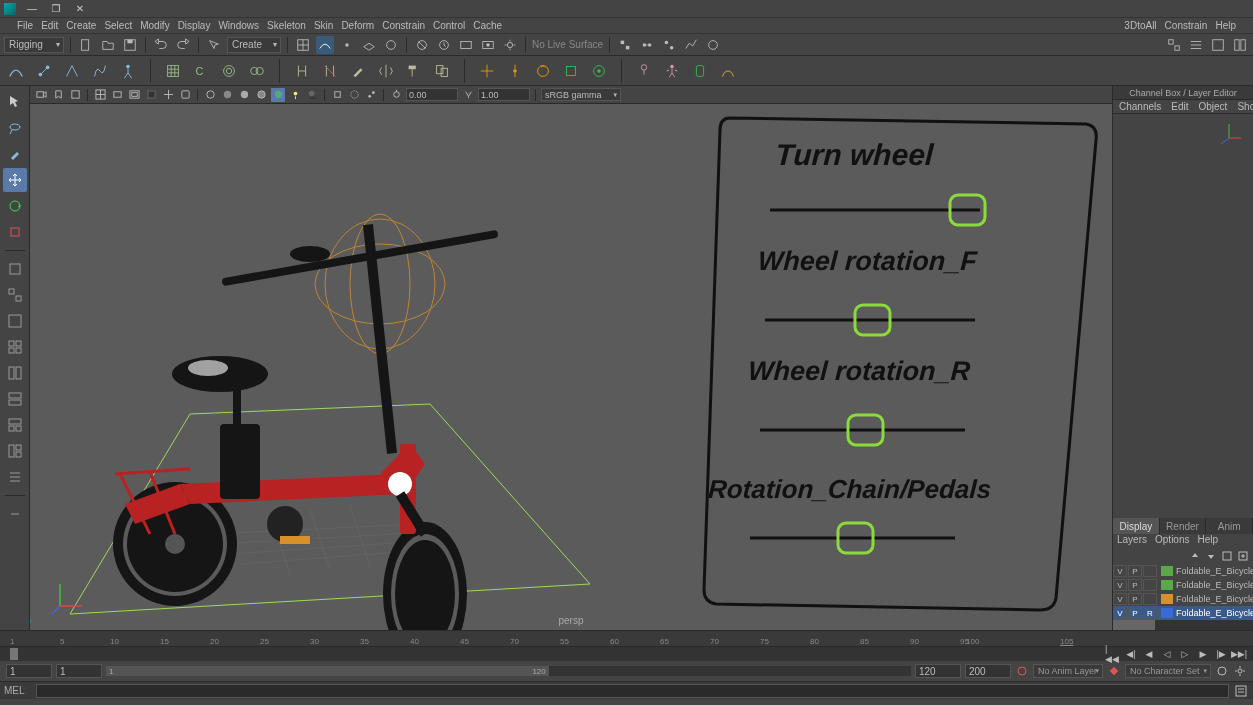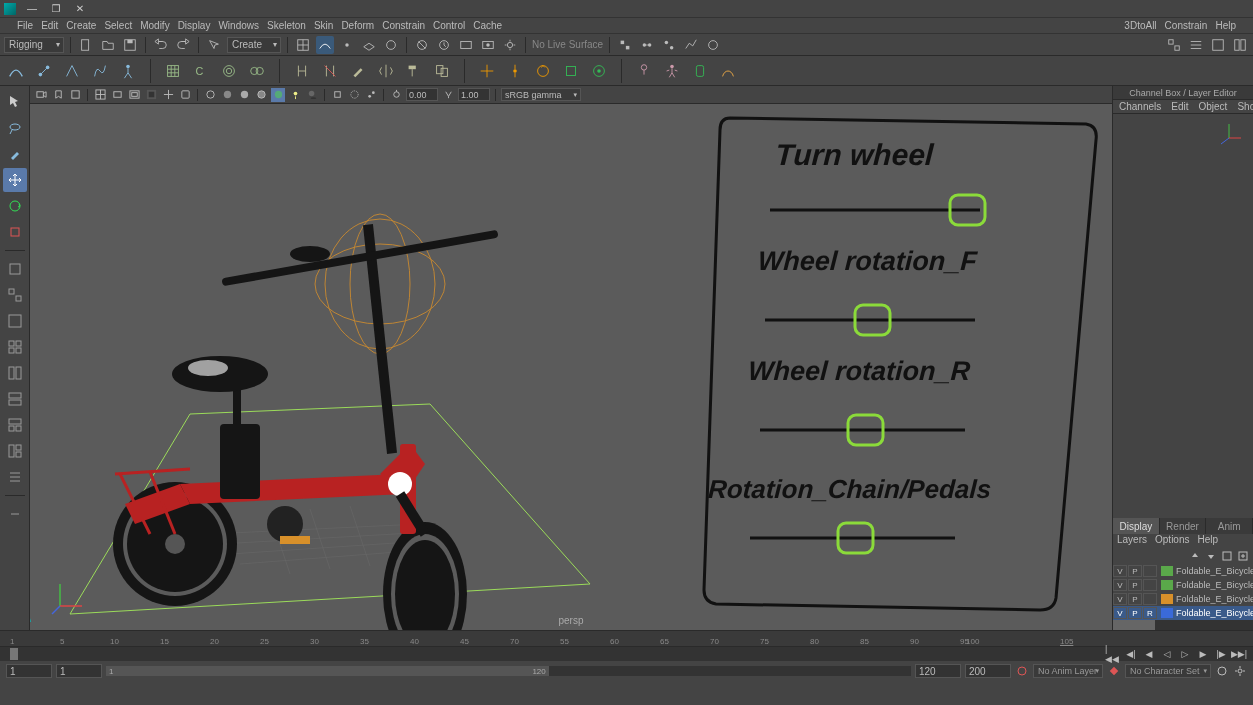--- a/index.html
+++ b/index.html
@@ -30,21 +30,21 @@
 .tool-btn svg { width: 16px; height: 16px; }
 .toolbox .tsep { width: 20px; height: 1px; background: #2a2a2a; margin: 4px 0; }
 .viewport-wrap { flex: 1; display: flex; flex-direction: column; background: #444; border-right: 1px solid #2a2a2a; }
 .panel-menu { height: 14px; background: #444; display: flex; align-items: center; padding: 0 8px; gap: 10px; border-bottom: 1px solid #333; }
 .panel-menu span { font-size: 10px; color: #bbb; cursor: pointer; }
 .panel-toolbar { height: 18px; background: #444; display: flex; align-items: center; padding: 0 4px; gap: 3px; border-bottom: 1px solid #2a2a2a; }
 .panel-toolbar .pbtn { width: 14px; height: 14px; display: flex; align-items: center; justify-content: center; cursor: pointer; }
 .panel-toolbar .pbtn.active { background: #5a7aaa; }
 .panel-toolbar .pbtn svg { width: 11px; height: 11px; }
 .panel-toolbar .psep { width: 1px; height: 12px; background: #2a2a2a; margin: 0 2px; }
-.panel-toolbar .pnum { width: 32px; height: 13px; background: #333; border: 1px solid #555; color: #bbb; font-size: 9px; padding: 0 2px; }
+.panel-toolbar .pnum { width: 52px; height: 13px; background: #333; border: 1px solid #555; color: #bbb; font-size: 9px; padding: 0 2px; }
 .panel-toolbar .pdrop { width: 80px; height: 13px; background: #3a3a3a; border: 1px solid #555; color: #bbb; font-size: 9px; display: flex; align-items: center; padding: 0 3px; position: relative; }
 .panel-toolbar .pdrop::after { content: "▾"; position: absolute; right: 3px; font-size: 7px; }
 .viewport { flex: 1; background: #5b5b5b; position: relative; overflow: hidden; }
 .viewport .axis { position: absolute; bottom: 14px; left: 20px; }
 .viewport .persp { position: absolute; bottom: 4px; left: 50%; transform: translateX(-50%); color: #aaa; font-size: 10px; }
 .viewport .maya-logo { position: absolute; bottom: 4px; left: -20px; width: 24px; height: 24px; }
 .rig-panel { position: absolute; top: 6px; right: 12px; width: 400px; height: 504px; }
 .right-panel { width: 140px; background: #444; display: flex; flex-direction: column; }
 .right-panel .rtitle { height: 14px; background: #3a3a3a; display: flex; align-items: center; justify-content: center; font-size: 9px; color: #aaa; border-bottom: 1px solid #2a2a2a; }
 .right-panel .rmenu { height: 14px; display: flex; align-items: center; padding: 0 6px; gap: 10px; font-size: 10px; color: #bbb; border-bottom: 1px solid #2a2a2a; }
@@ -895,16 +895,27 @@
           <circle cx="6" cy="6" r="4" fill="none" stroke="#bbb"></circle>
         </svg>
       </div>
     <div class="pbtn2">
         <svg width="12" height="12">
           <circle cx="6" cy="6" r="2" fill="none" stroke="#bbb"></circle>
           <path d="M6 1v2M6 9v2M1 6h2M9 6h2" stroke="#bbb"></path>
         </svg>
       </div>
   </div>
+  <div class="cmd-row">
+    <div class="cmdlabel">MEL</div>
+    <input class="cmdinput" style="">
+    <div class="cmdbtn">
+        <svg width="12" height="12">
+          <rect x="1" y="1" width="10" height="10" fill="none" stroke="#bbb"></rect>
+          <line x1="3" y1="4" x2="9" y2="4" stroke="#bbb"></line>
+          <line x1="3" y1="7" x2="9" y2="7" stroke="#bbb"></line>
+        </svg>
+      </div>
+  </div>
 </div>
 <div class="status-row">
   
 </div>
 
 </body></html>

